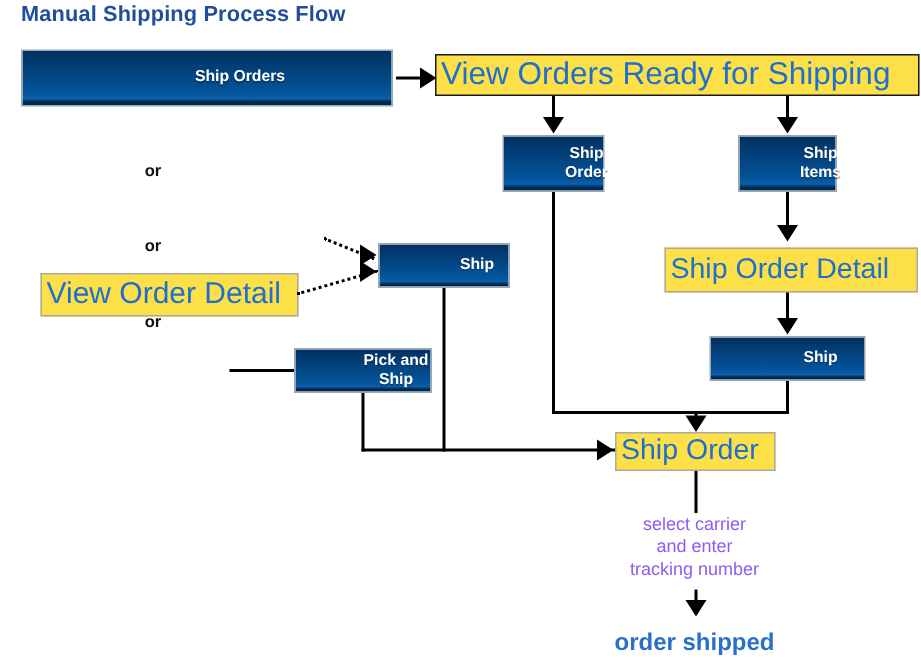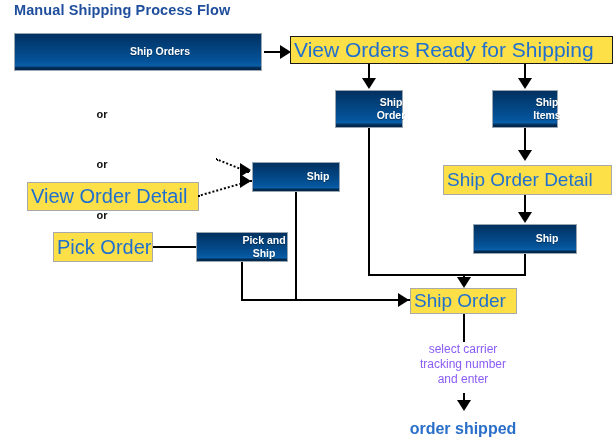--- a/index.html
+++ b/index.html
@@ -159,23 +159,20 @@
 
 
   <div class="lab" style="left:72px; top:158px; width:60px;">or</div>
 
   <div class="lbox" style="left:27px; top:182px; width:172px; height:29px; font-size:20px;">
     <span>View Order Detail</span>
   </div>
 
   <div class="lab" style="left:72px; top:209px; width:60px;">or</div>
 
-  <div class="lbox" style="left:53px; top:232px; width:100px; height:30px; font-size:20px;">
-    <span>Pick Order</span>
-  </div>
 
   <div class="dot-h" style="left:216px; top:158px; width:36px; transform:rotate(22deg); transform-origin:left center;"></div>
   <div class="dot-h" style="left:198px; top:195px; width:56px; transform:rotate(-16deg); transform-origin:left center;"></div>
   <div class="arrow right" style="left:240px; top:163px;"></div>
   <div class="arrow right" style="left:240px; top:174px;"></div>
 
   <div class="btn" style="left:252px; top:162px; width:88px; height:30px;">
     <span>Ship</span>
   </div>
 
@@ -200,22 +197,22 @@
   <div class="arrow down" style="left:457px; top:277px;"></div>
 
   <div class="lbox" style="left:410px; top:288px; width:107px; height:26px; font-size:19px;">
     <span>Ship Order</span>
   </div>
 
   <div class="ln vln" style="left:463px; top:314px; height:28px;"></div>
 
   <div class="lab multi" style="left:393px; top:342px; width:140px;">
     <div>select carrier</div>
+    <div>and enter</div>
     <div>tracking number</div>
-    <div>and enter</div>
   </div>
 
   <div class="ln vln" style="left:463px; top:393px; height:10px;"></div>
   <div class="arrow down" style="left:457px; top:400px;"></div>
 
   <div class="lab blue" style="left:393px; top:420px; width:140px;">order shipped</div>
 
 </div>
 
 </body></html>

